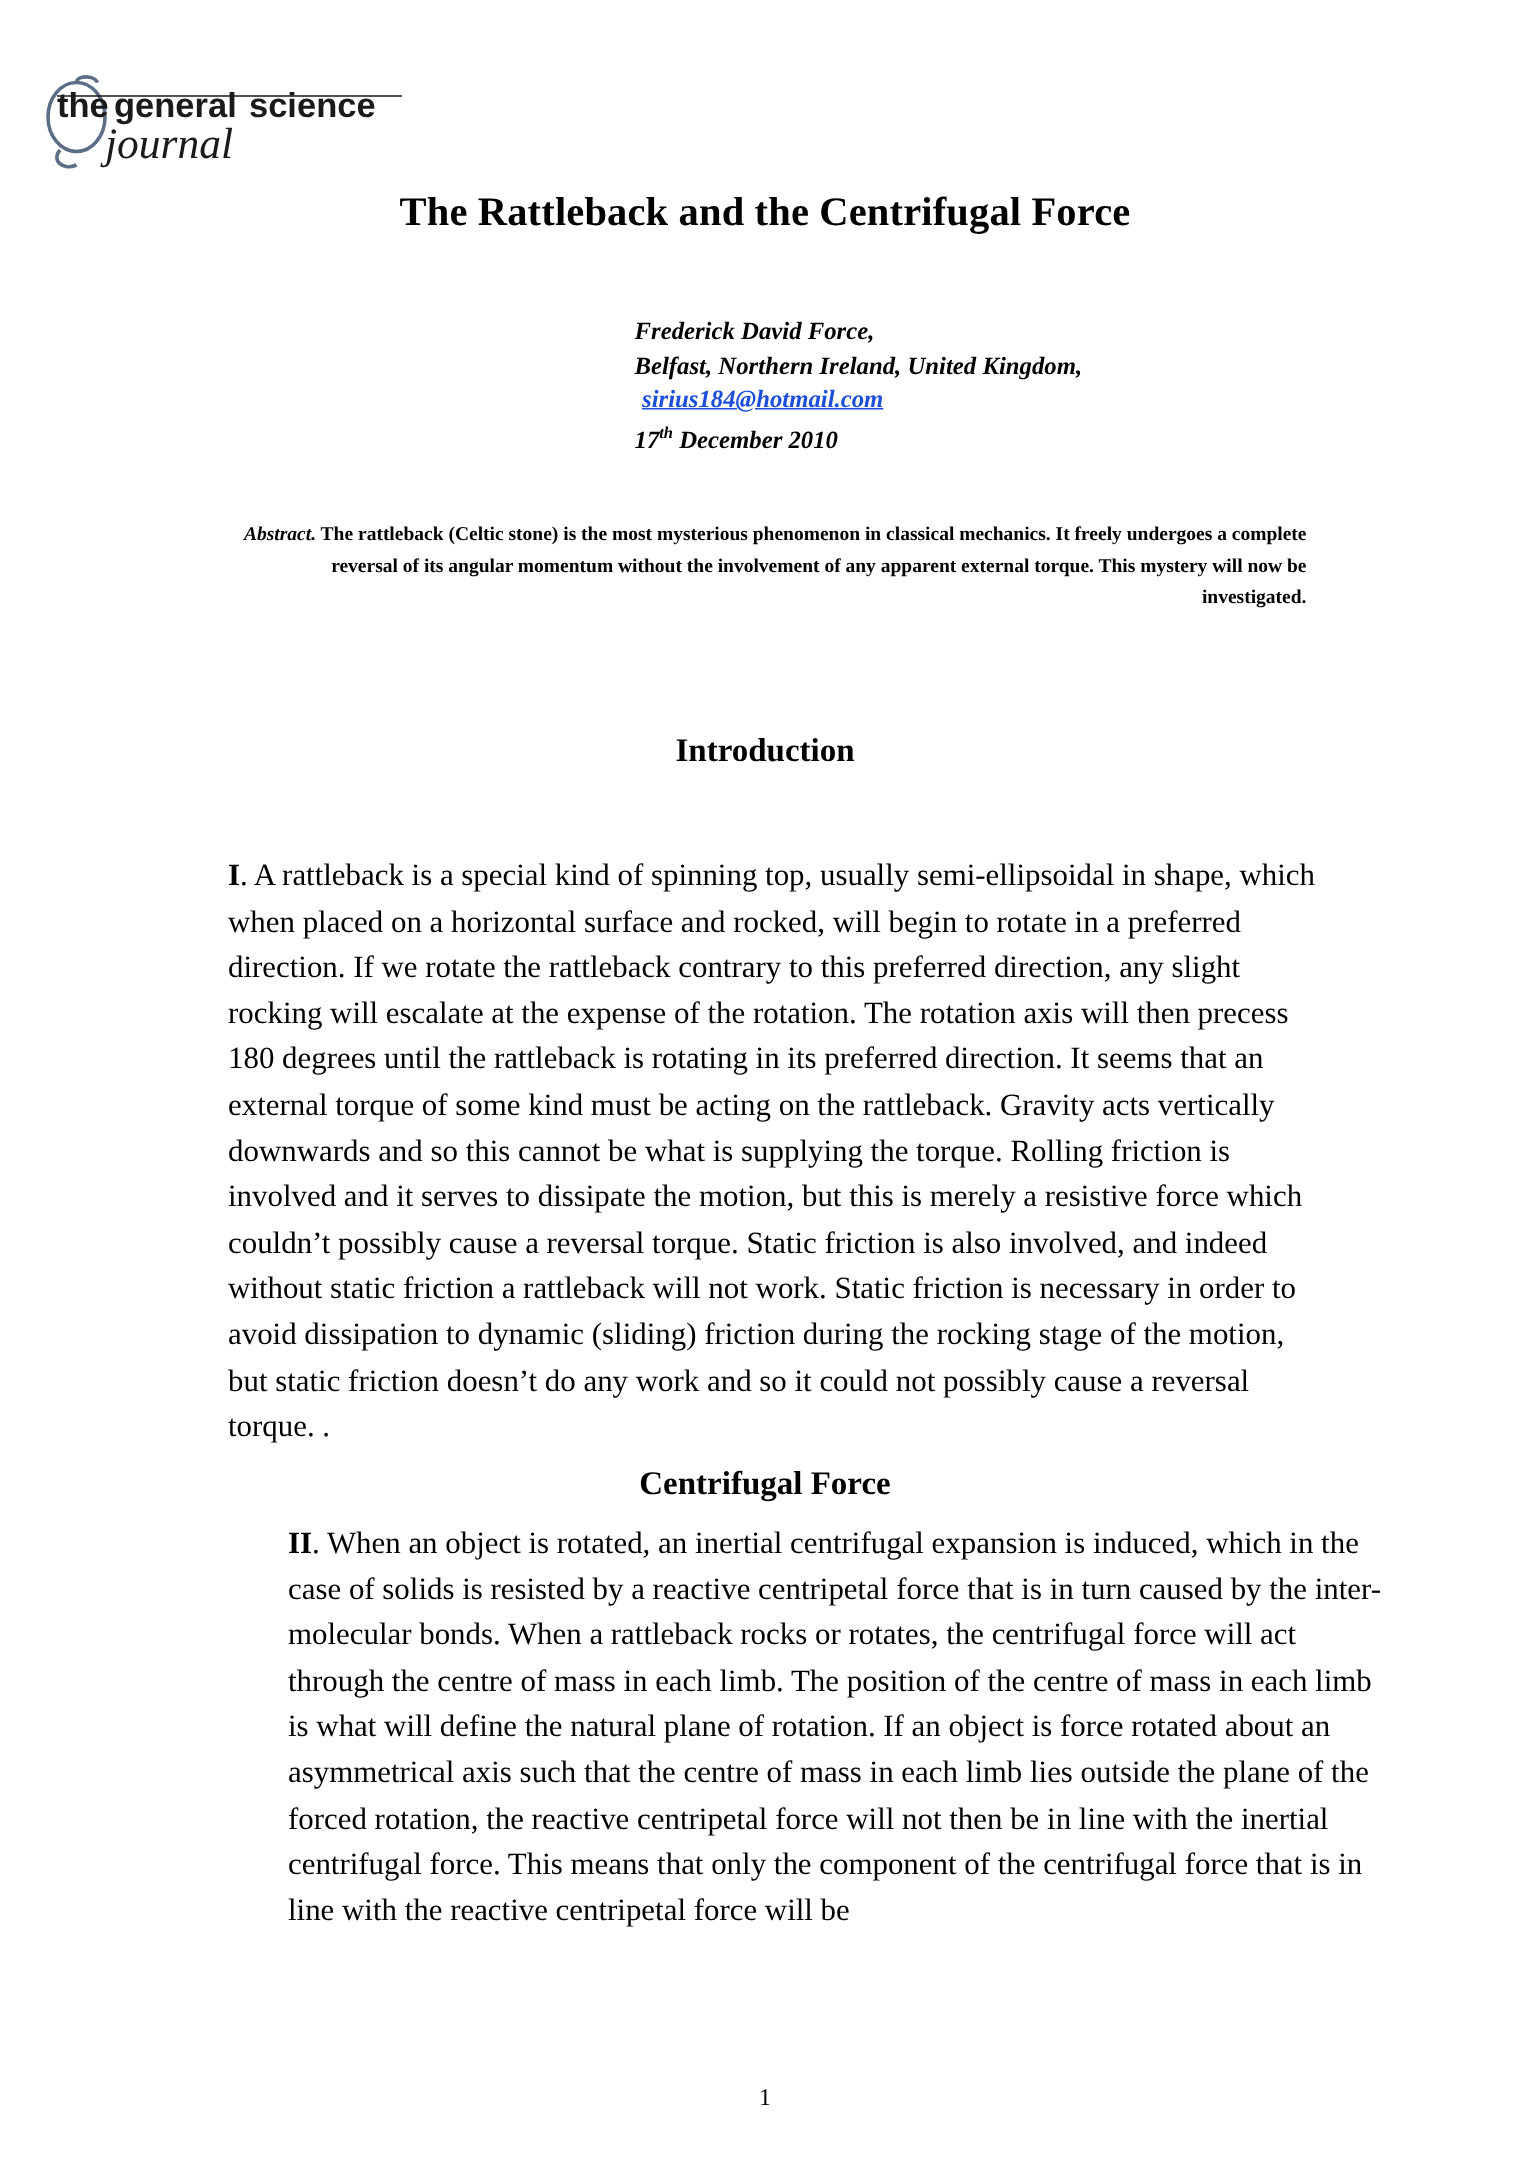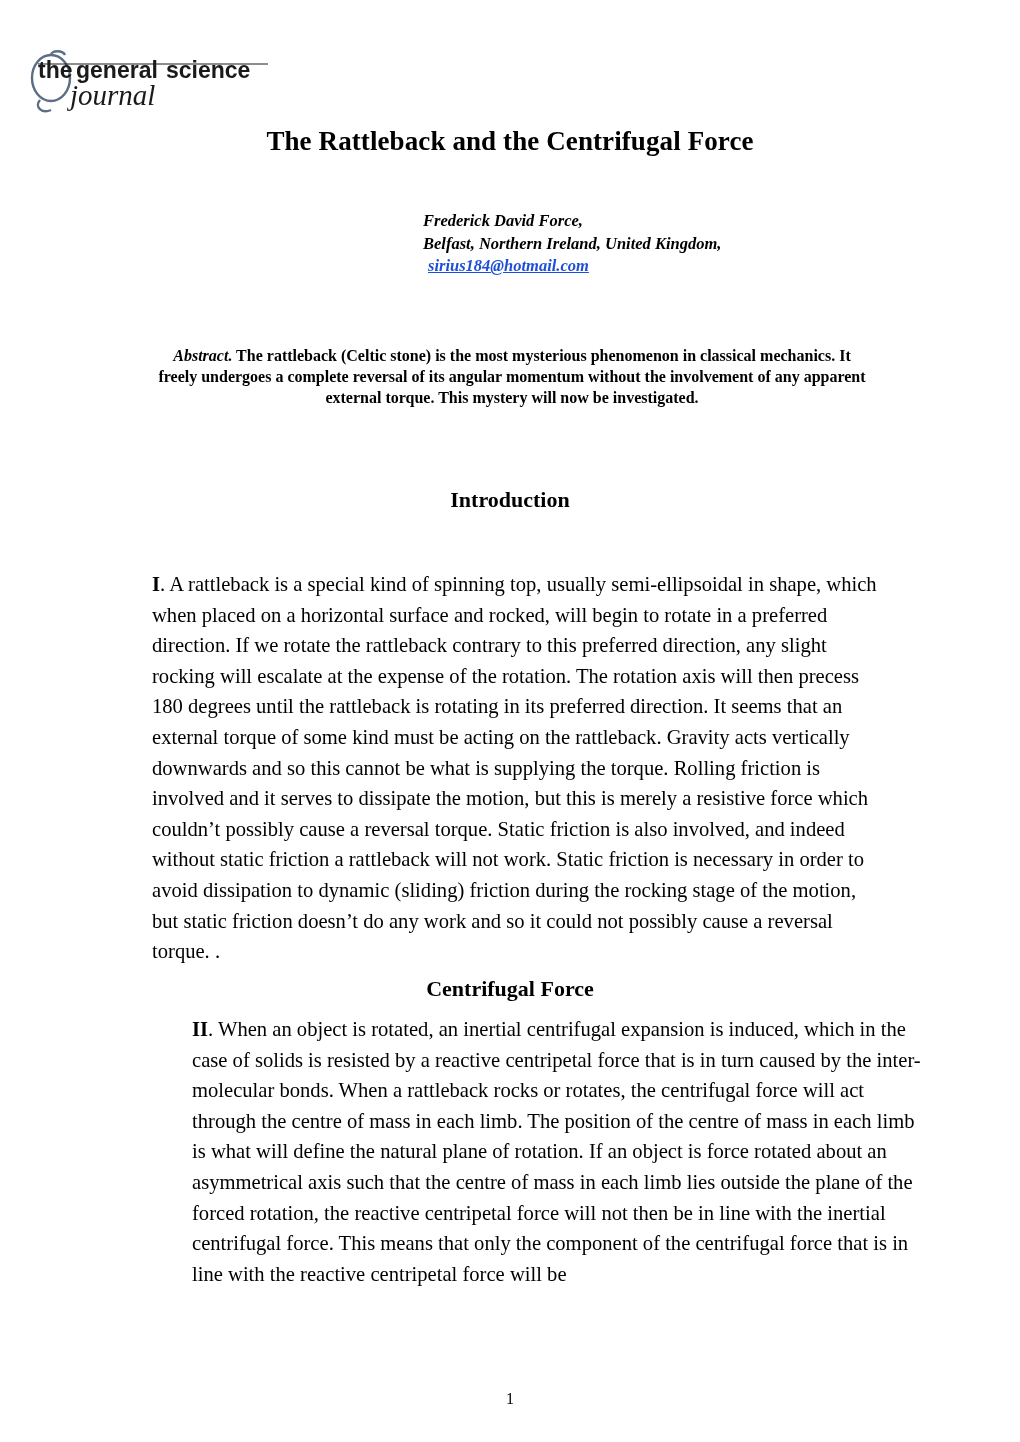--- a/index.html
+++ b/index.html
@@ -69,23 +69,23 @@
   }
 
   
   .abstract {
     position: absolute;
     left: 153px;
     top: 345px;
     width: 718px;
     font-family: "Liberation Serif", serif;
     font-weight: bold;
-    font-size: 16px;
+    font-size: 13px;
     line-height: 21px;
-    text-align: center;
+    text-align: right;
   }
   .abstract .lead {
     font-style: italic;
     font-weight: bold;
   }
 
   
   .section-heading {
     position: absolute;
     width: 1020px;
@@ -151,20 +151,21 @@
   </div>
 
   <div class="doc-title">The Rattleback and the Centrifugal Force</div>
 
   <div class="author-block">
     <div>Frederick David Force,</div>
     <div>Belfast, Northern Ireland, United Kingdom,</div>
     <div>
       <span class="email">sirius184@hotmail.com</span>
     </div>
+    <div class="date"><span>17</span><sup>th</sup><span> December 2010</span></div>
   </div>
 
   <div class="abstract"><span class="lead">Abstract.</span><span> The rattleback (Celtic stone) is the most mysterious phenomenon in classical mechanics. It freely undergoes a complete reversal of its angular momentum without the involvement of any apparent external torque. This mystery will now be investigated.</span></div>
 
   <div class="section-heading" id="heading-introduction">Introduction</div>
 
   <div class="body-par" id="par-1"><span class="enum">I</span><span>. A rattleback is a special kind of spinning top, usually semi-ellipsoidal in shape, which when placed on a horizontal surface and rocked, will begin to rotate in a preferred direction. If we rotate the rattleback contrary to this preferred direction, any slight rocking will escalate at the expense of the rotation. The rotation axis will then precess 180 degrees until the rattleback is rotating in its preferred direction. It seems that an external torque of some kind must be acting on the rattleback. Gravity acts vertically downwards and so this cannot be what is supplying the torque. Rolling friction is involved and it serves to dissipate the motion, but this is merely a resistive force which couldn’t possibly cause a reversal torque. Static friction is also involved, and indeed without static friction a rattleback will not work. Static friction is necessary in order to avoid dissipation to dynamic (sliding) friction during the rocking stage of the motion, but static friction doesn’t do any work and so it could not possibly cause a reversal torque. .</span></div>
 
   <div class="section-heading" id="heading-centrifugal">Centrifugal Force</div>
 

